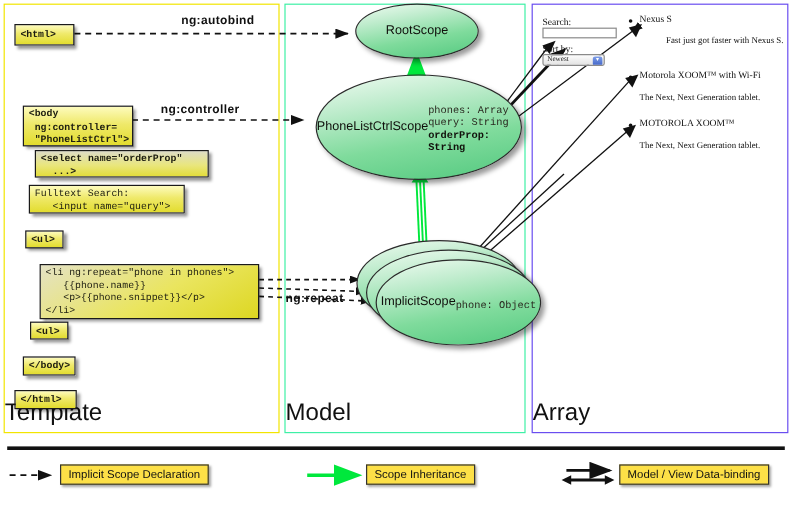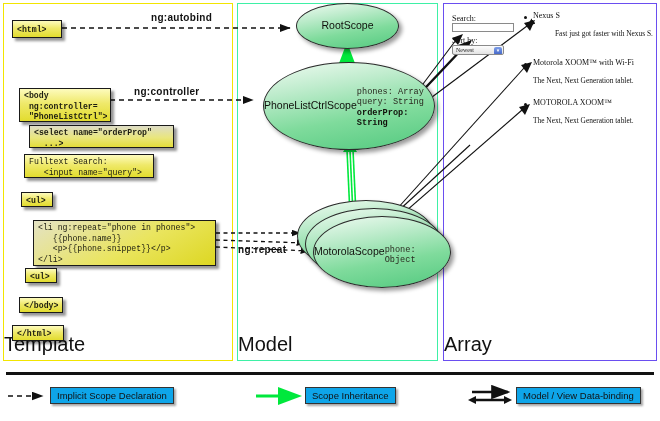--- a/index.html
+++ b/index.html
@@ -52,21 +52,21 @@
   .v-select .arrowbtn{position:absolute;right:1px;top:1px;width:8px;height:8px;border-radius:2px;
             background:linear-gradient(180deg,#7f9fe8 0%,#3f62c6 100%);color:#fff;font-size:5px;
             line-height:8px;text-align:center;}
   .v-item{position:absolute;font-family:"Liberation Serif",serif;font-size:8px;color:#111;white-space:nowrap;}
   .v-bullet{position:absolute;width:3px;height:3px;border-radius:50%;background:#111;}
   .v-desc{position:absolute;font-family:"Liberation Serif",serif;font-size:7.4px;color:#111;white-space:nowrap;}
 
   
   #legend{position:absolute;left:0;top:372px;width:660px;height:49px;}
   .legend-rule{position:absolute;left:6px;width:648px;height:2.6px;background:#111;top:0px;}
-  .legend-box{position:absolute;box-sizing:border-box;border:1.3px solid #333;background:#0ea5e9;
+  .legend-box{position:absolute;box-sizing:border-box;border:1.3px solid #333;background:#fde047;
               box-shadow:1.5px 1.5px 2px rgba(0,0,0,.35);
               font-family:"Liberation Sans",sans-serif;font-size:9.5px;color:#111;
               padding:2px 6px;white-space:nowrap;}
   svg{position:absolute;left:0;top:0;overflow:visible;}
 </style>
 </head>
 <body>
 
 <div id="stage">
 
@@ -185,21 +185,21 @@
     <div class="eprops">
       <div>phones: Array</div>
       <div>query: String</div>
       <div style="font-weight:bold;color:#11110b;">orderProp: String</div>
     </div>
   </div>
 
   <div class="ellipse" style="left:297px;top:200px;width:138px;height:72px;z-index:1;"></div>
   <div class="ellipse" style="left:305px;top:208px;width:138px;height:72px;z-index:2;"></div>
   <div class="ellipse" style="left:313px;top:216px;width:138px;height:72px;z-index:3;">
-    <div class="etitle">Motorola</div>
+    <div class="etitle">Implicit</div>
     <div class="etitle">Scope</div>
     <div class="eprops" style="margin-top:6px;">
       <div>phone: Object</div>
     </div>
   </div>
 
   <div class="v-label" style="left:452px;top:14px;">Search:</div>
   <div class="v-input" style="left:452px;top:23px;width:62px;"></div>
 
   <div class="v-label" style="left:452px;top:36px;">Sort by:</div>

